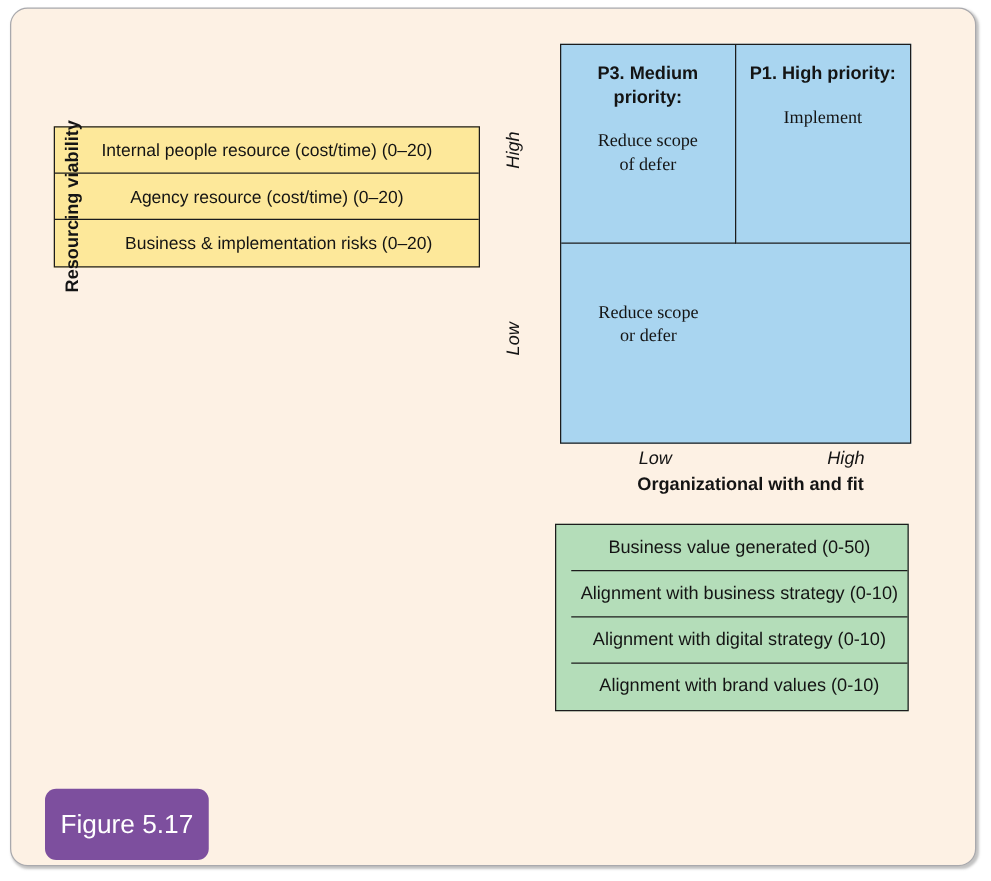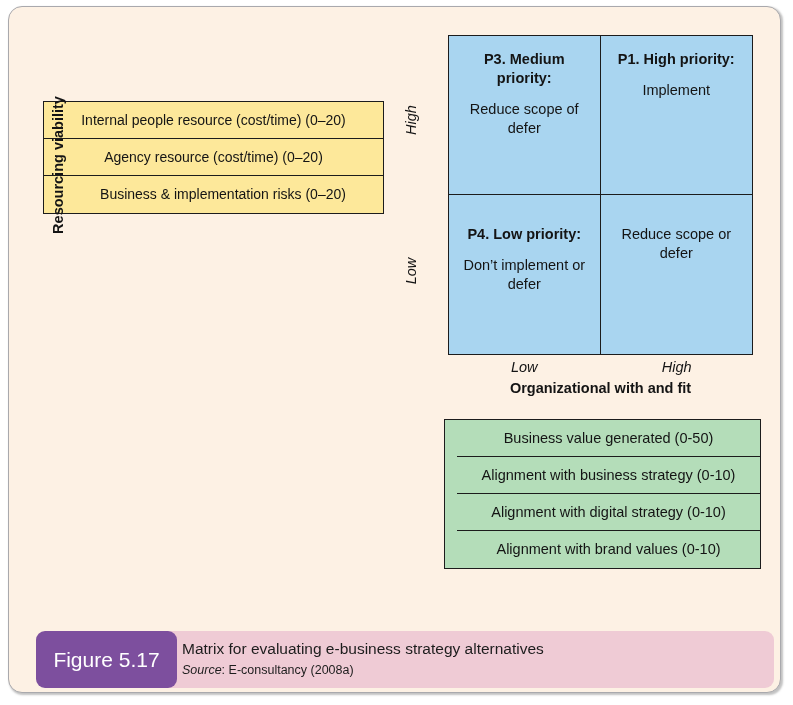--- a/index.html
+++ b/index.html
@@ -62,21 +62,21 @@
   #resourcing-criteria .criteria-row:last-child {
     border-bottom: none;
     padding-left: 19px;
   }
 
   
   #value-criteria {
     position: absolute;
     left: 435px;
     top: 412px;
-    width: 317px;
+    width: 283px;
     border: 1.6px solid #1c1c1c;
     box-sizing: border-box;
     background: #b4ddb9;
     padding-left: 12px;
   }
   #value-criteria .criteria-row {
     height: 37px;
     line-height: 37px;
     text-align: center;
     font-size: 14.5px;
@@ -87,21 +87,21 @@
   }
   #value-criteria .criteria-row:last-child {
     border-bottom: none;
   }
 
   
   #priority-matrix {
     position: absolute;
     left: 439px;
     top: 28px;
-    width: 305px;
+    width: 281px;
     height: 320px;
     border: 1.8px solid #1c1c1c;
     box-sizing: border-box;
     background: #a9d5f0;
     display: grid;
     grid-template-columns: 1fr 1fr;
     grid-template-rows: 1fr 1fr;
   }
   #priority-matrix .quadrant {
     box-sizing: border-box;
@@ -118,21 +118,22 @@
   }
   #priority-matrix .q-title {
     font-weight: bold;
     font-size: 14.5px;
     line-height: 1.32;
     margin: 0 0 12px 0;
   }
   #priority-matrix .q-action {
     font-size: 14.5px;
     line-height: 1.32;
-    margin: 0;
+    margin: 16px;
+    font-family: Liberation Serif, serif;
   }
 
   
   #y-axis-title {
     position: absolute;
     left: -56px;
     top: 150px;
     width: 210px;
     text-align: center;
     font-weight: bold;
@@ -194,21 +195,21 @@
     position: absolute;
     left: 27px;
     top: 624px;
     width: 738px;
     height: 57px;
   }
   #figure-badge {
     position: absolute;
     left: 0;
     top: 0;
-    width: 141px;
+    width: 131px;
     height: 57px;
     background: #7d4f9e;
     border-radius: 9px;
     color: #ffffff;
     font-size: 21px;
     text-align: center;
     line-height: 57px;
     z-index: 2;
   }
   #caption-body {
@@ -255,44 +256,36 @@
 
     <div id="priority-matrix">
       <div class="quadrant q-tl">
         <p class="q-title">P3. Medium priority:</p>
         <p class="q-action">Reduce scope of defer</p>
       </div>
       <div class="quadrant q-tr">
         <p class="q-title">P1. High priority:</p>
         <p class="q-action">Implement</p>
       </div>
-      <div class="quadrant q-bl">
-        <p class="q-title">P4. Low priority:</p>
-        <p class="q-action">Don’t implement or defer</p>
-      </div>
       <div class="quadrant q-br">
         <p class="q-action">Reduce scope or defer</p>
       </div>
     </div>
 
     <div id="x-axis-ticks">
       <div class="x-tick">Low</div>
       <div class="x-tick">High</div>
     </div>
     <div id="x-axis-title">Organizational with and fit</div>
 
     <div id="value-criteria">
       <div class="criteria-row">Business value generated (0-50)</div>
       <div class="criteria-row">Alignment with business strategy (0-10)</div>
       <div class="criteria-row">Alignment with digital strategy (0-10)</div>
       <div class="criteria-row">Alignment with brand values (0-10)</div>
     </div>
 
     <div id="caption-bar">
-      <div id="caption-body">
-        <div id="caption-title">Matrix for evaluating e-business strategy alternatives</div>
-        <div id="caption-source"><span class="src-label">Source</span><span>: E-consultancy (2008a)</span></div>
-      </div>
       <div id="figure-badge">Figure 5.17</div>
     </div>
 
   </div>
 </div>
 
 </body></html>

